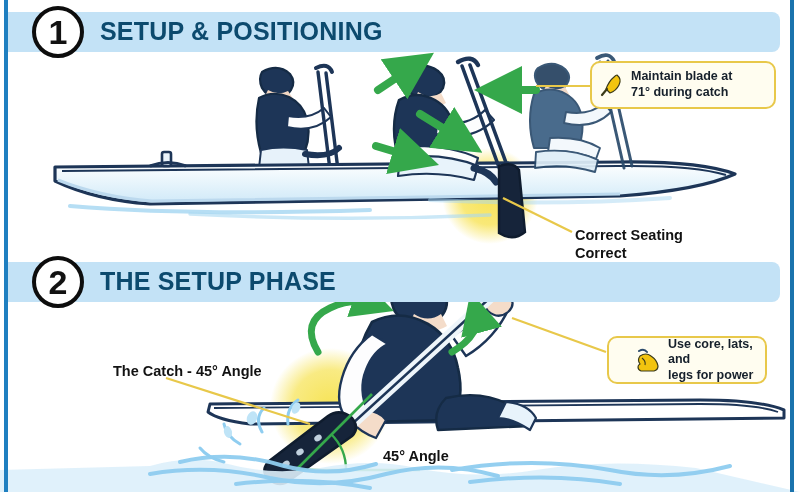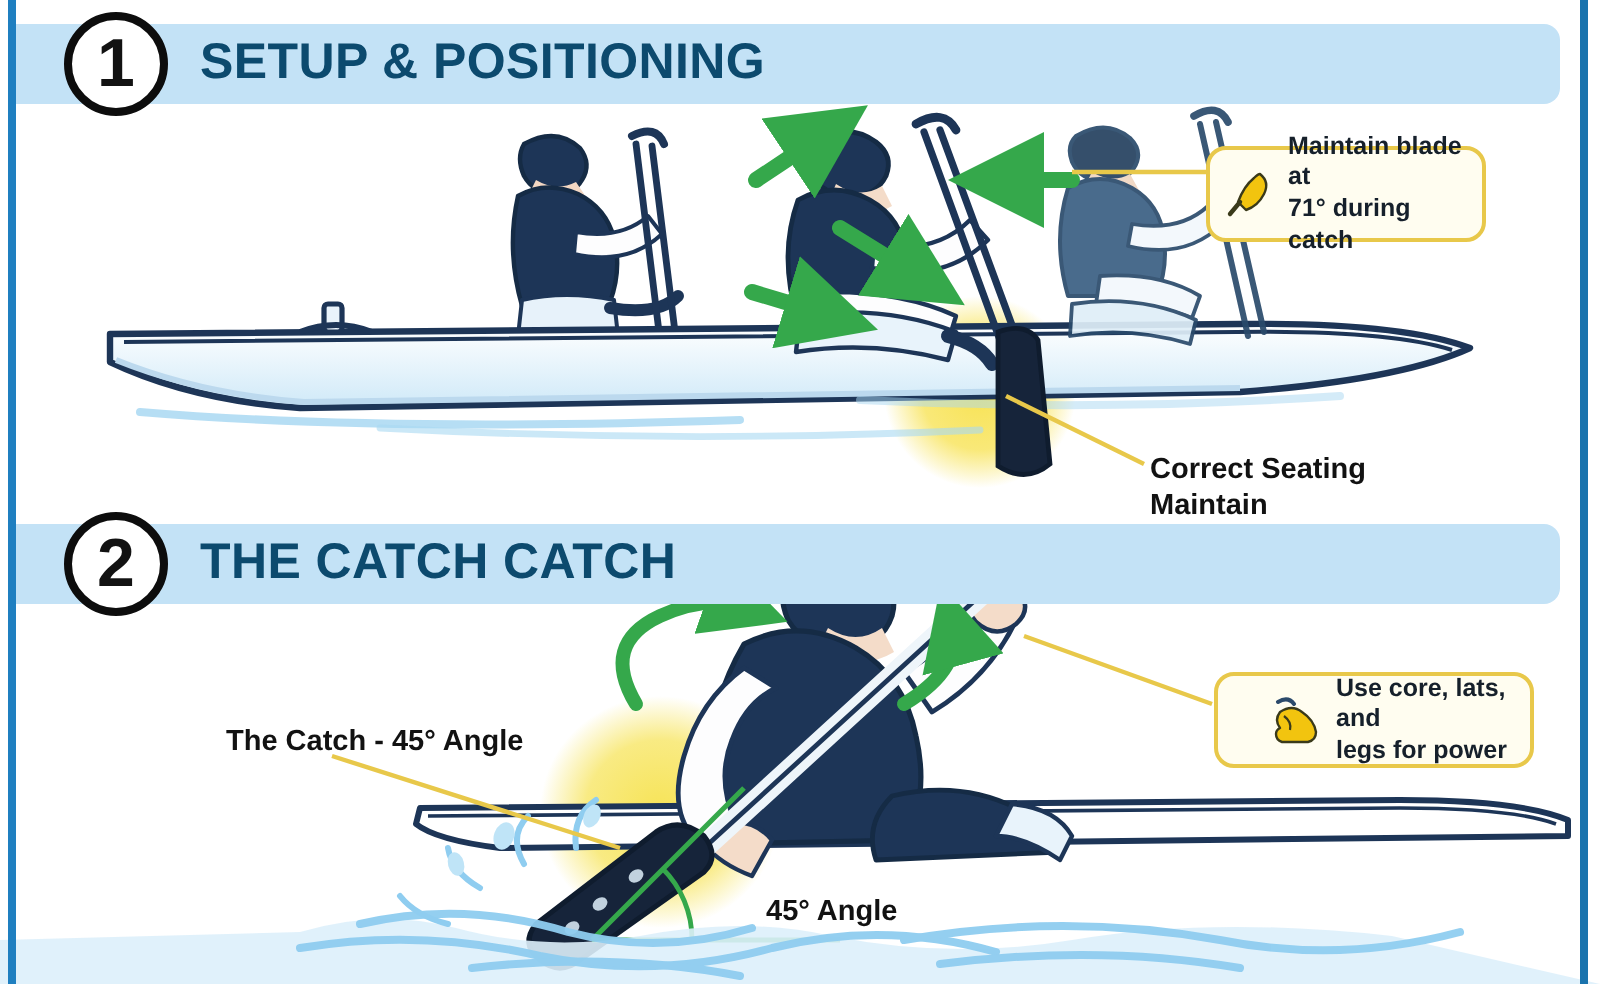--- a/index.html
+++ b/index.html
@@ -32,21 +32,21 @@
 
   
   .art{position:absolute;left:0;top:0;width:800px;height:492px;}
 
   
   .callout{position:absolute;background:#fffdf0;border:2px solid #e8c84a;
         border-radius:10px;display:flex;align-items:center;gap:6px;
         padding:6px 10px 6px 7px;box-sizing:border-box;}
   .callout .ctext{font-size:12.5px;line-height:1.25;color:#16202b;font-weight:600;}
   .callout .cicon{flex:0 0 auto;width:26px;height:26px;display:block;}
-  .callout.c1{left:603px;top:61px;width:140px;height:48px;margin-top:12px;}
+  .callout.c1{left:590px;top:61px;width:186px;height:48px;}
   .callout.c2{left:607px;top:336px;width:160px;height:48px;padding-left:27px;}
 
   
   .anno{position:absolute;font-size:14.5px;font-weight:bold;color:#121212;
         line-height:1.25;}
   .anno.seat{left:575px;top:226px;width:150px;}
   .anno.catch45{left:113px;top:362px;white-space:nowrap;}
   .anno.ang45{left:383px;top:447px;white-space:nowrap;}
 </style>
 </head>
@@ -254,28 +254,28 @@
       <line x1="8" y1="17" x2="3" y2="23" stroke="#3a3a1a" stroke-width="2.2" stroke-linecap="round"></line>
     </svg>
     <div class="ctext">
       <div>Maintain blade at</div>
       <div>71° during catch</div>
     </div>
   </div>
 
   <div class="anno seat">
     <div>Correct Seating</div>
-    <div>Maintain</div>
+    <div>Correct</div>
   </div>
 
   <div class="band b2"></div>
   <div class="numcircle n2">
     <span>2</span>
   </div>
-  <div class="bandtitle t2">THE CATCH CATCH</div>
+  <div class="bandtitle t2">THE SETUP PHASE</div>
 
   <div class="callout c2">
     <svg class="cicon" viewBox="0 0 26 26">
       <path d="M4,9 q6,-4 11,0 q6,4 7,10 q0,4 -4,5 l-13,0 q-3,-1 -3,-4 q0,-2 2,-3 q-3,-4 0,-8 Z" fill="#f2c40f" stroke="#3a3a1a" stroke-width="1.2" stroke-linejoin="round"></path>
       <path d="M6,11 q4,3 3,7" fill="none" stroke="#3a3a1a" stroke-width="1.1"></path>
       <path d="M3,4 q5,-3 8,1" fill="none" stroke="#2b4a6b" stroke-width="2" stroke-linecap="round"></path>
     </svg>
     <div class="ctext">
       <div>Use core, lats, and</div>
       <div>legs for power</div>

